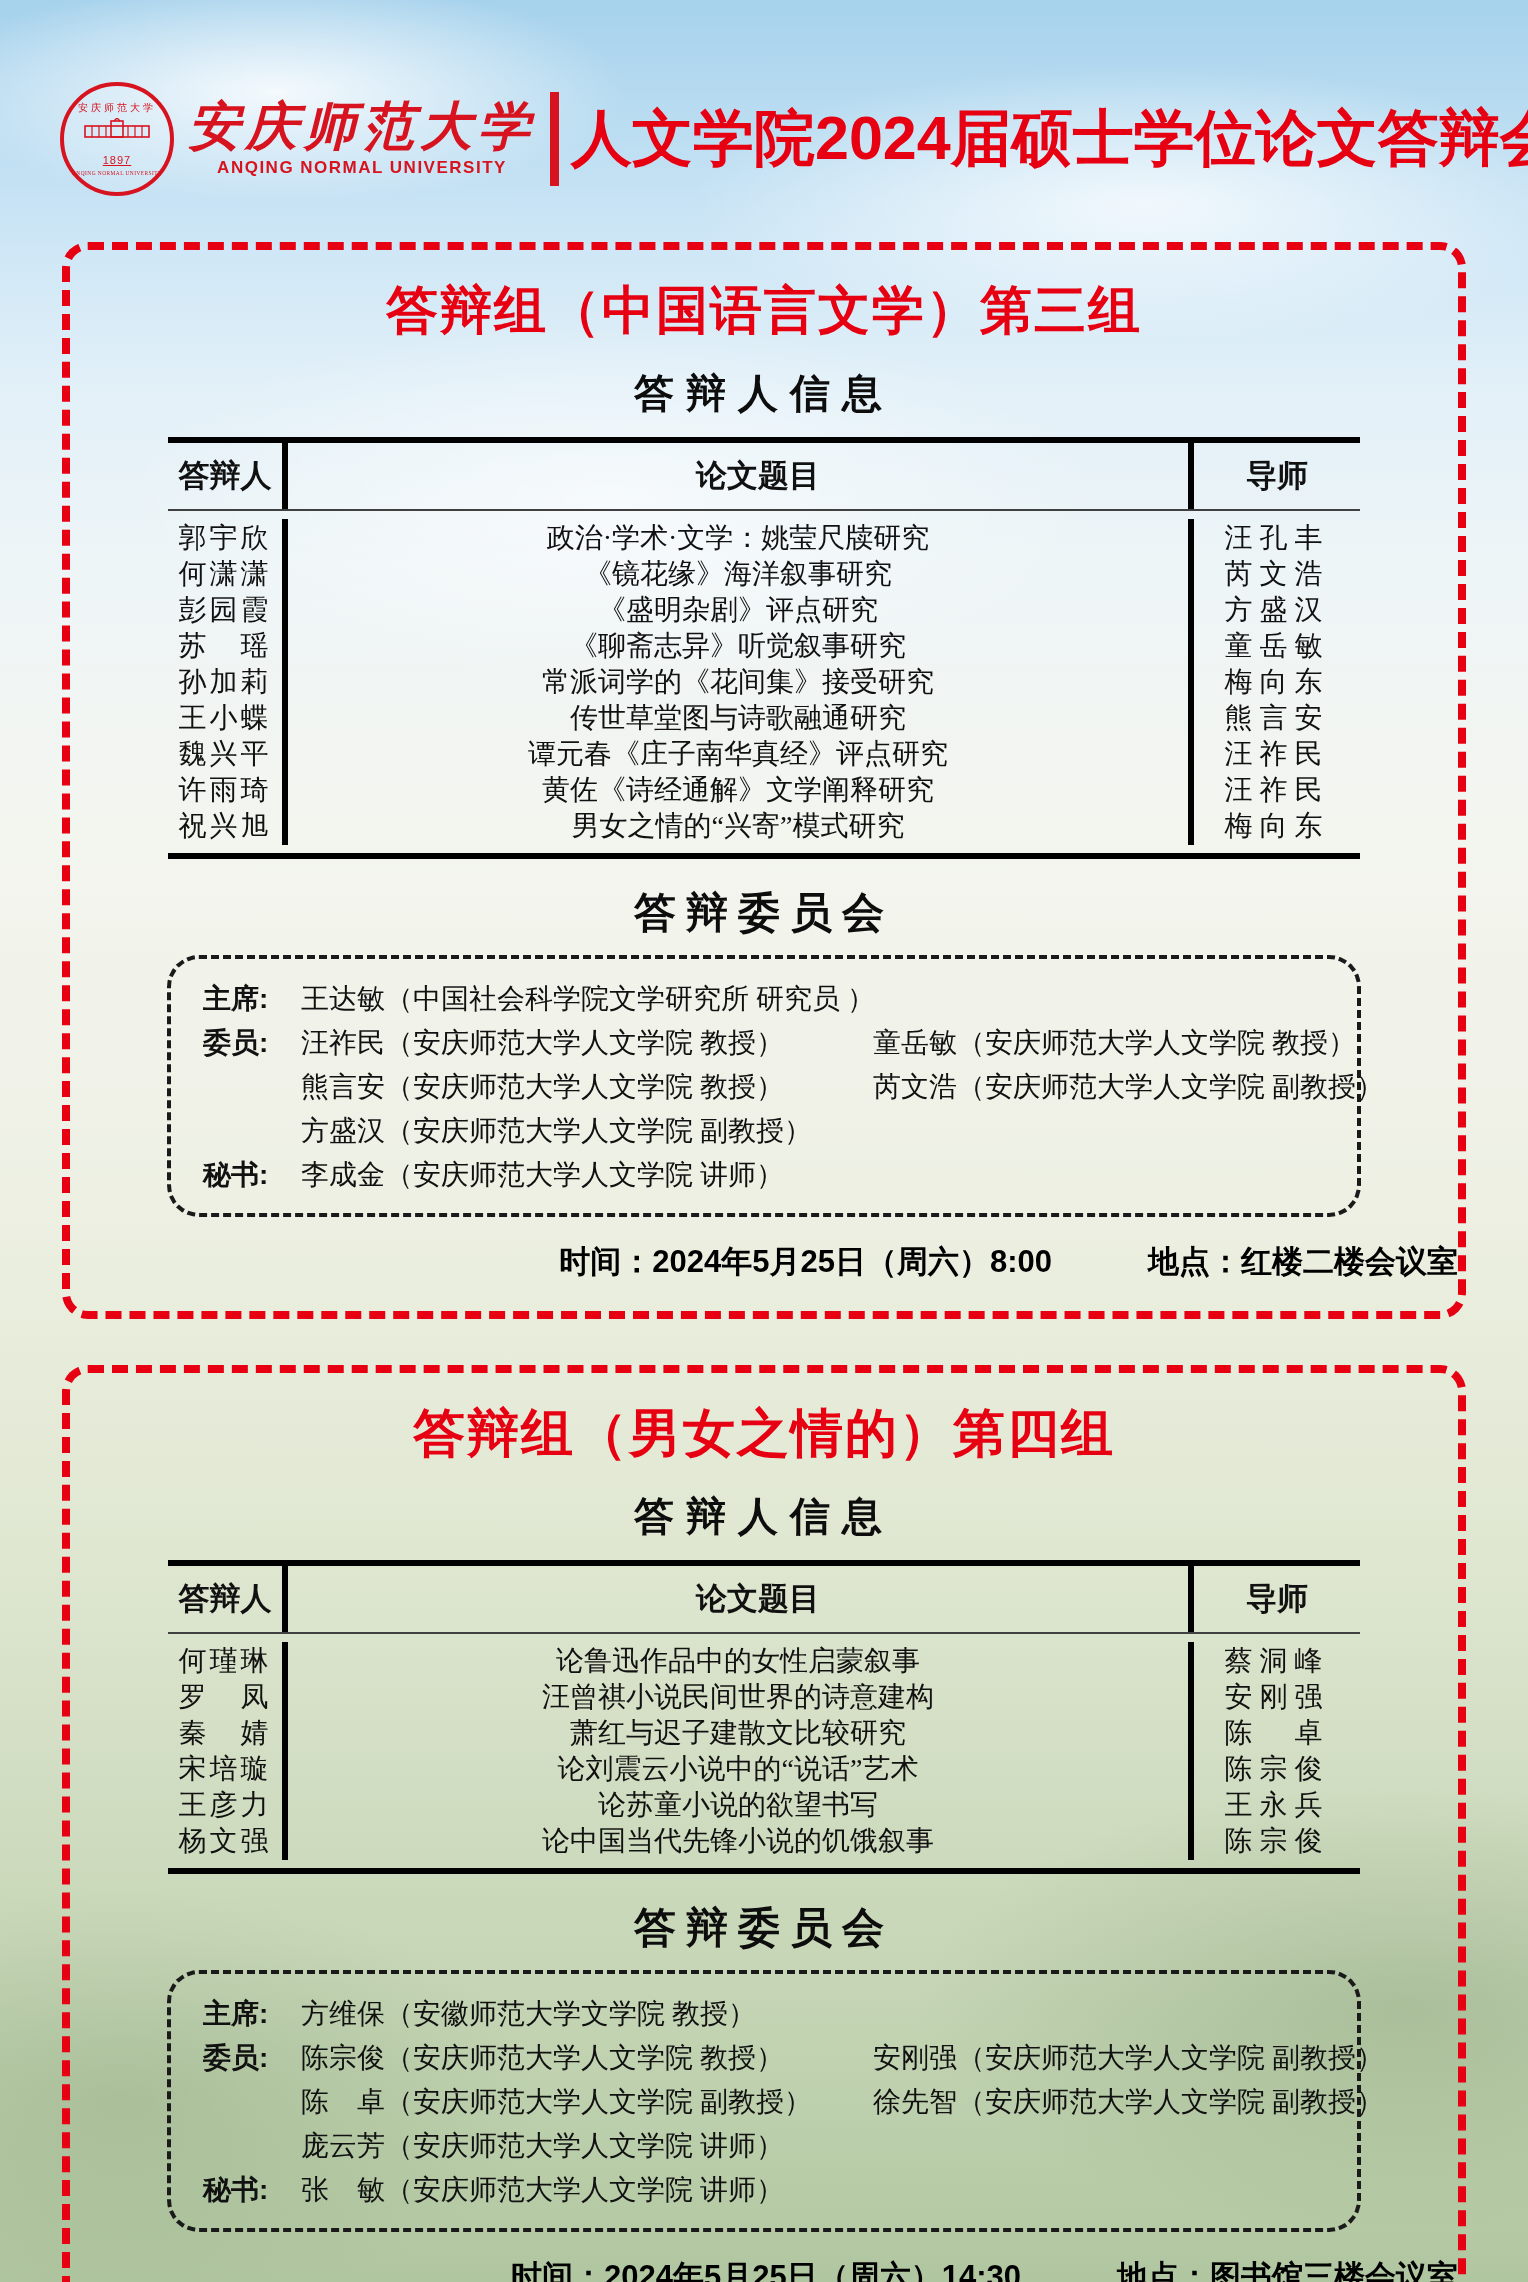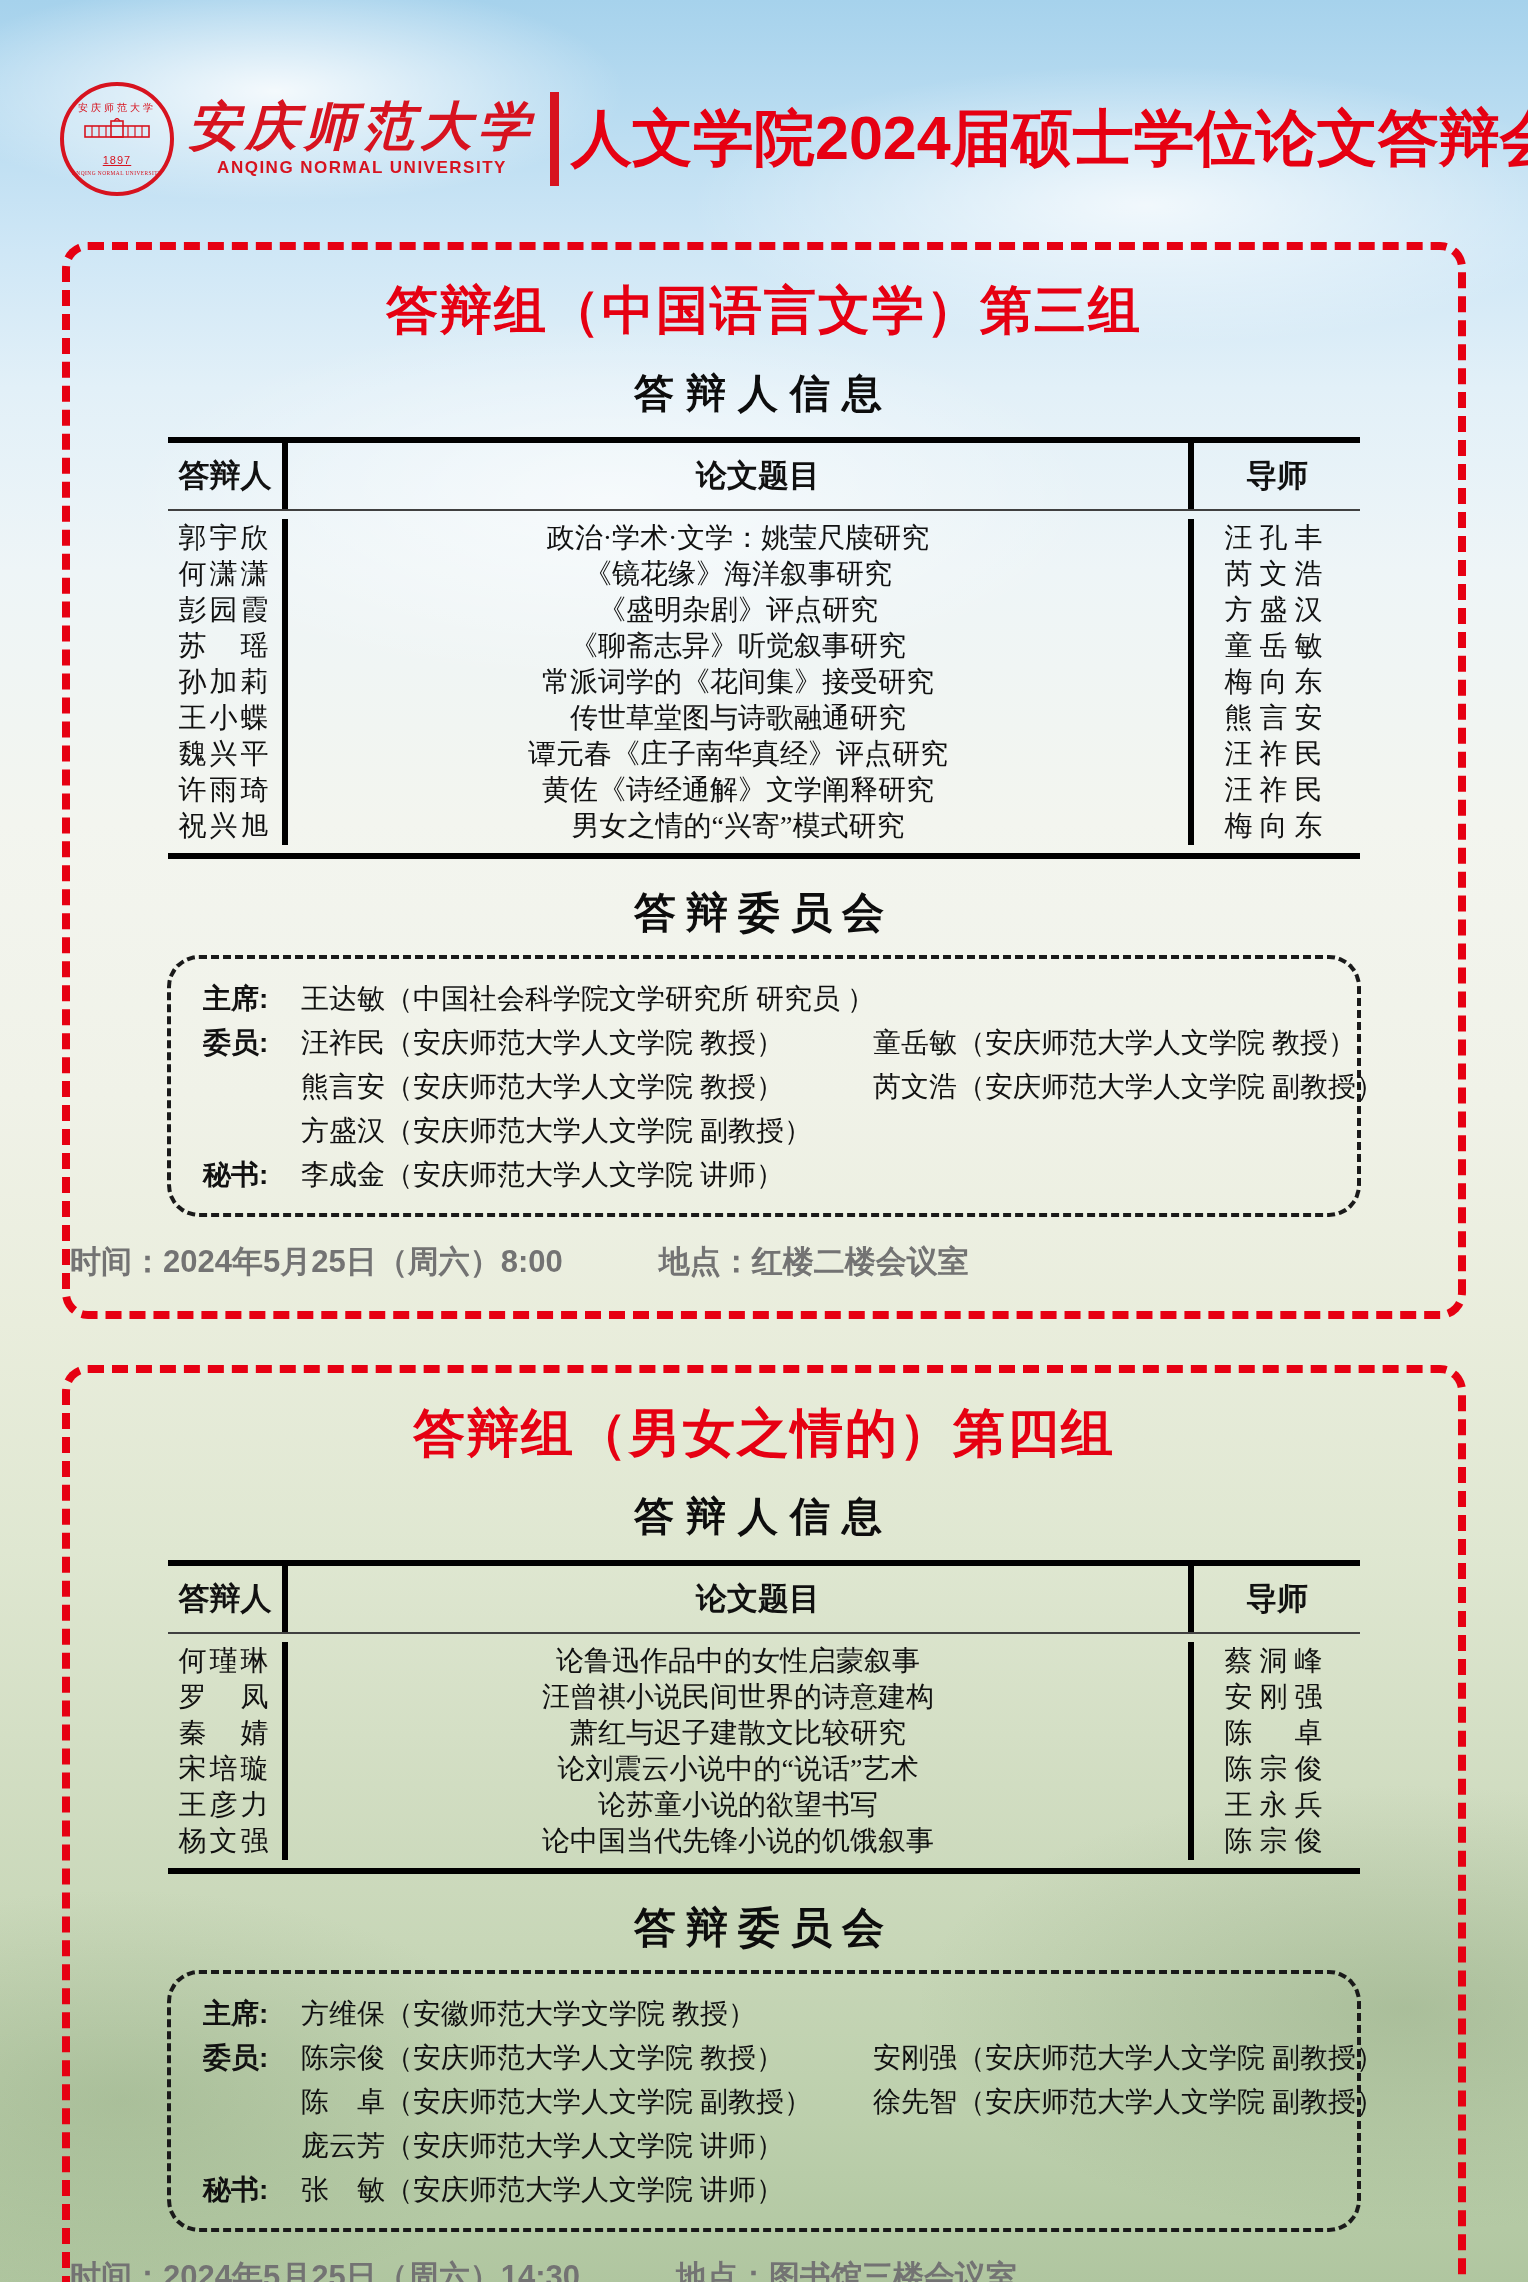--- a/index.html
+++ b/index.html
@@ -42,22 +42,22 @@
   .c{text-align:center;}
   .c2{border-left:6px solid #000;border-right:6px solid #000;height:100%;display:flex;align-items:center;justify-content:center;}
   .th2{font-weight:bold;padding-left:40px;}
   .cell-name{letter-spacing:3px;}
   .cell-adv{letter-spacing:7px;}
   .cmt-title{text-align:center;font-weight:bold;font-size:42px;letter-spacing:10px;margin:26px 0 14px;color:#0d0d0d;}
   .cmt-box{width:1122px;margin:0 auto;border:4px dashed #1a1a1a;border-radius:32px;padding:18px 32px 16px;}
   .cm-row{display:flex;font-size:28px;line-height:44px;white-space:nowrap;gap:12px;}
   .cm-label{font-family:"Liberation Sans",sans-serif;font-weight:bold;width:86px;flex:none;}
   .cm-e1{min-width:560px;}
-  .sched{text-align:left;font-family:"Liberation Sans",sans-serif;font-weight:bold;
-    font-size:31px;margin-top:24px;color:#737373;}
+  .sched{text-align:right;font-family:"Liberation Sans",sans-serif;font-weight:bold;
+    font-size:31px;margin-top:24px;color:#000000;}
   .sched-time{margin-right:96px;}
   .bld{margin-top:2px;}
 </style>
 </head>
 <body>
 
 <div class="hdr">
   <div class="seal">
     <span class="seal-arc">安庆师范大学</span>
     <svg class="bld" width="66" height="20" viewBox="0 0 66 20">

